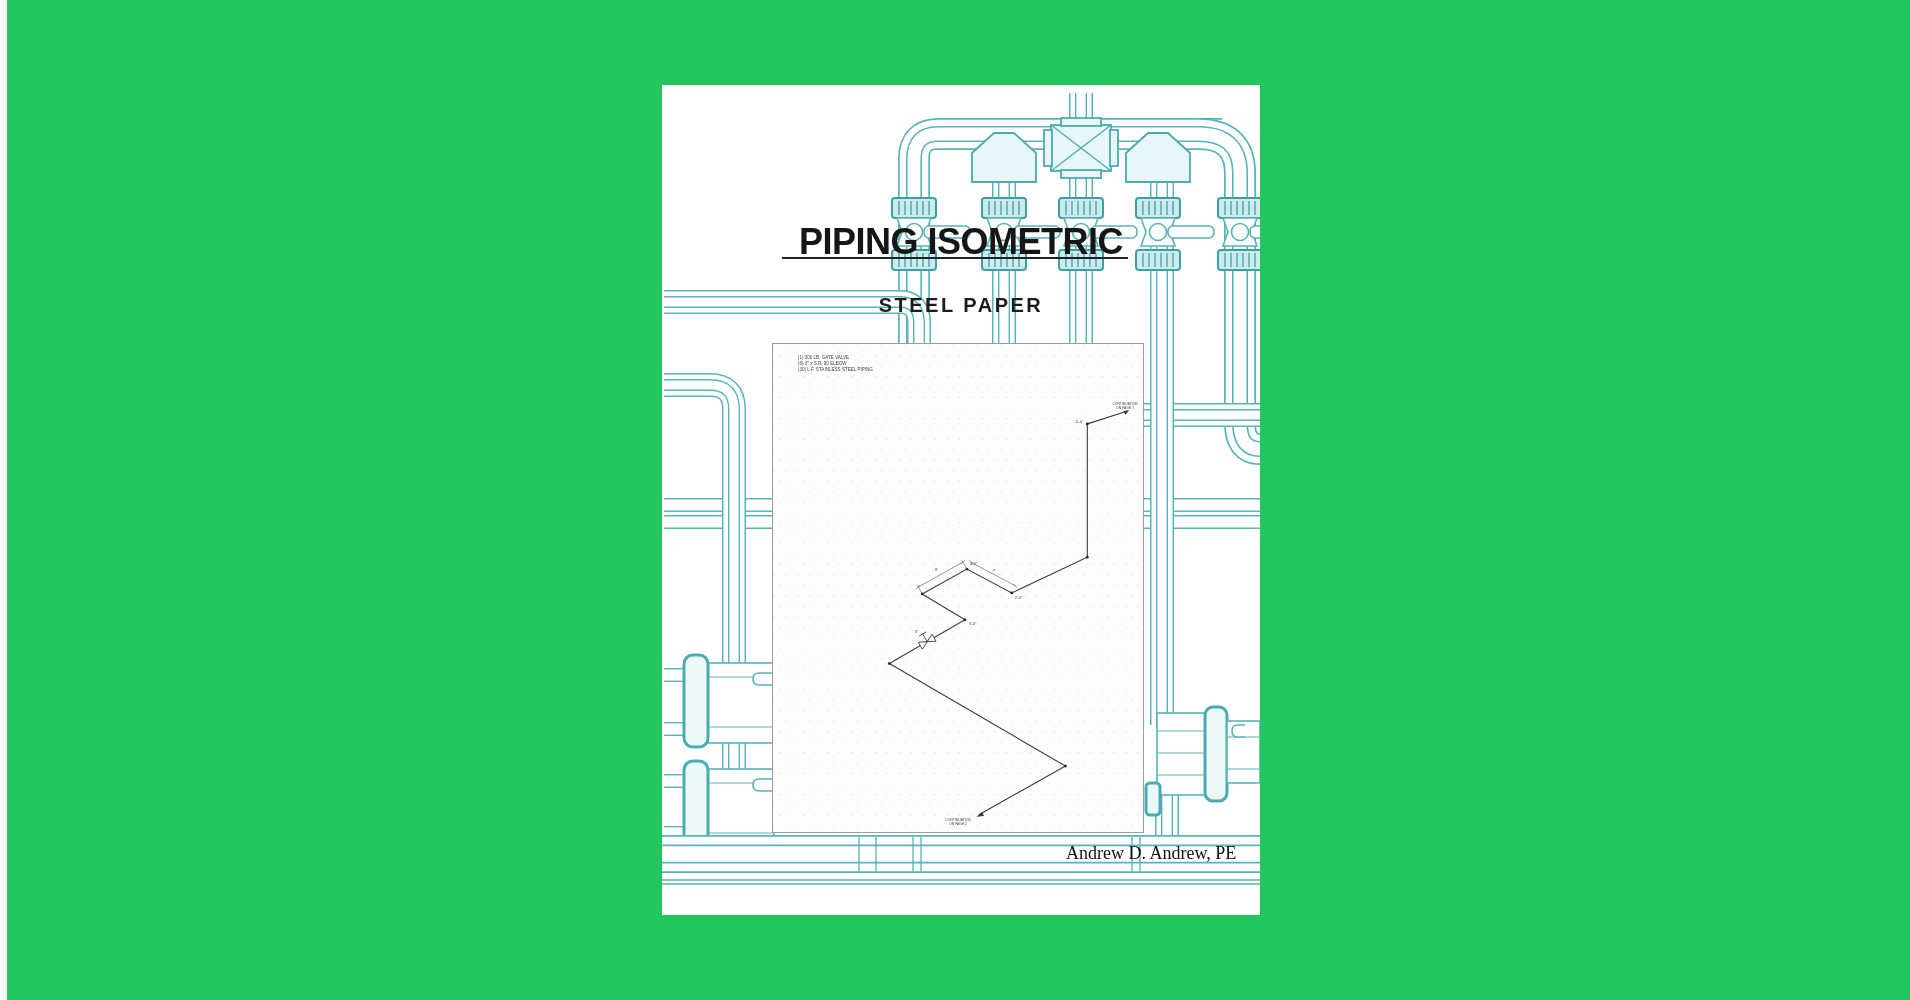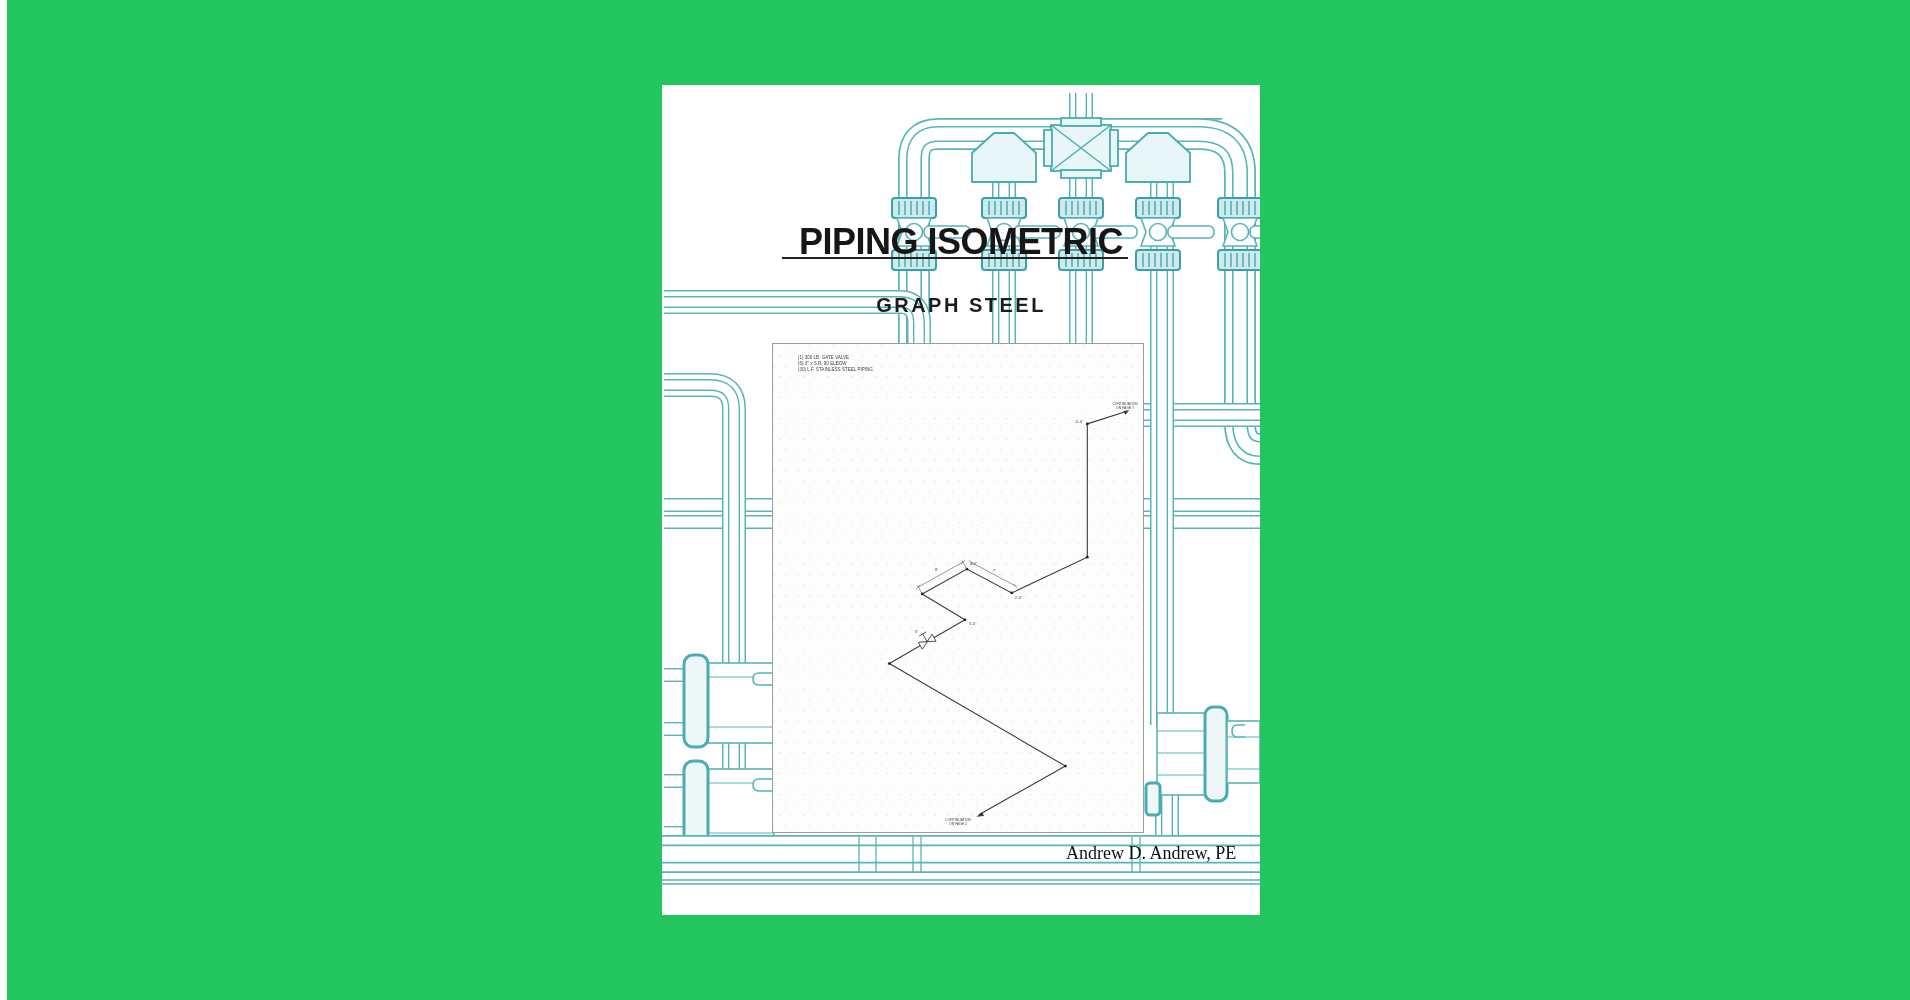--- a/index.html
+++ b/index.html
@@ -388,16 +388,16 @@
           <text class="tiny" x="198" y="222" font-size="3.8">4'-0"</text>
           <text class="tiny" x="243" y="256" font-size="3.8">2'-0"</text>
           <text class="tiny" x="197" y="282.5" font-size="3.8">3'-0"</text>
           <text class="tiny" x="146" y="290" font-size="3.8" text-anchor="end">3"</text>
         </g>
       </svg>
     </div>
 
     <div class="title">PIPING ISOMETRIC</div>
     <div class="rule"></div>
-    <div class="subtitle">GRAPH STEEL</div>
+    <div class="subtitle">STEEL PAPER</div>
     <div class="author">Andrew D. Andrew, PE</div>
   </div>
 </div>
 
 </body></html>

